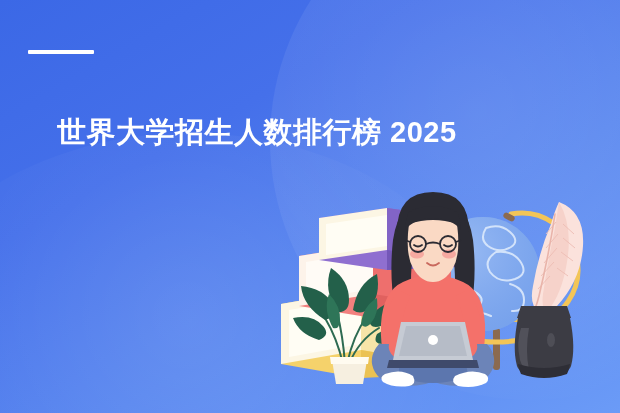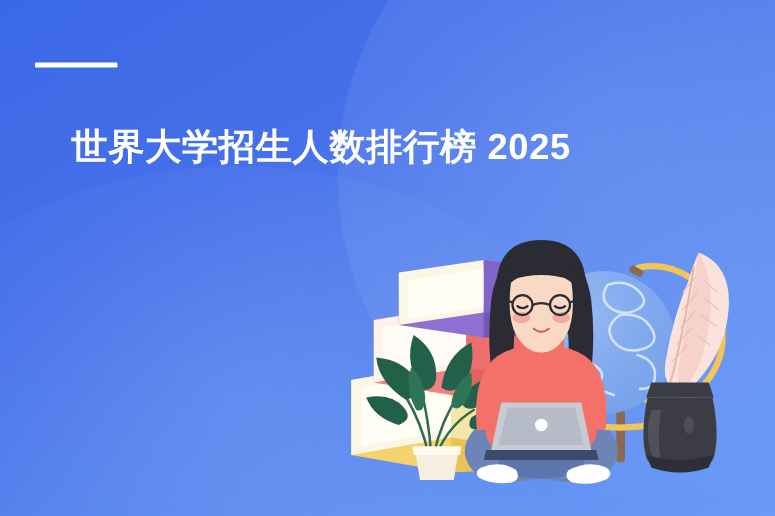--- a/index.html
+++ b/index.html
@@ -45,21 +45,21 @@
     width: 66px;
     height: 4px;
     background: #ffffff;
     border-radius: 1px;
   }
 
   
   .title {
     position: absolute;
     left: 57px;
-    top: 100px;
+    top: 114px;
     margin: 0;
     font-size: 29px;
     line-height: 36px;
     font-weight: bold;
     color: #ffffff;
     letter-spacing: 0.5px;
     white-space: nowrap;
     z-index: 5;
   }
 

